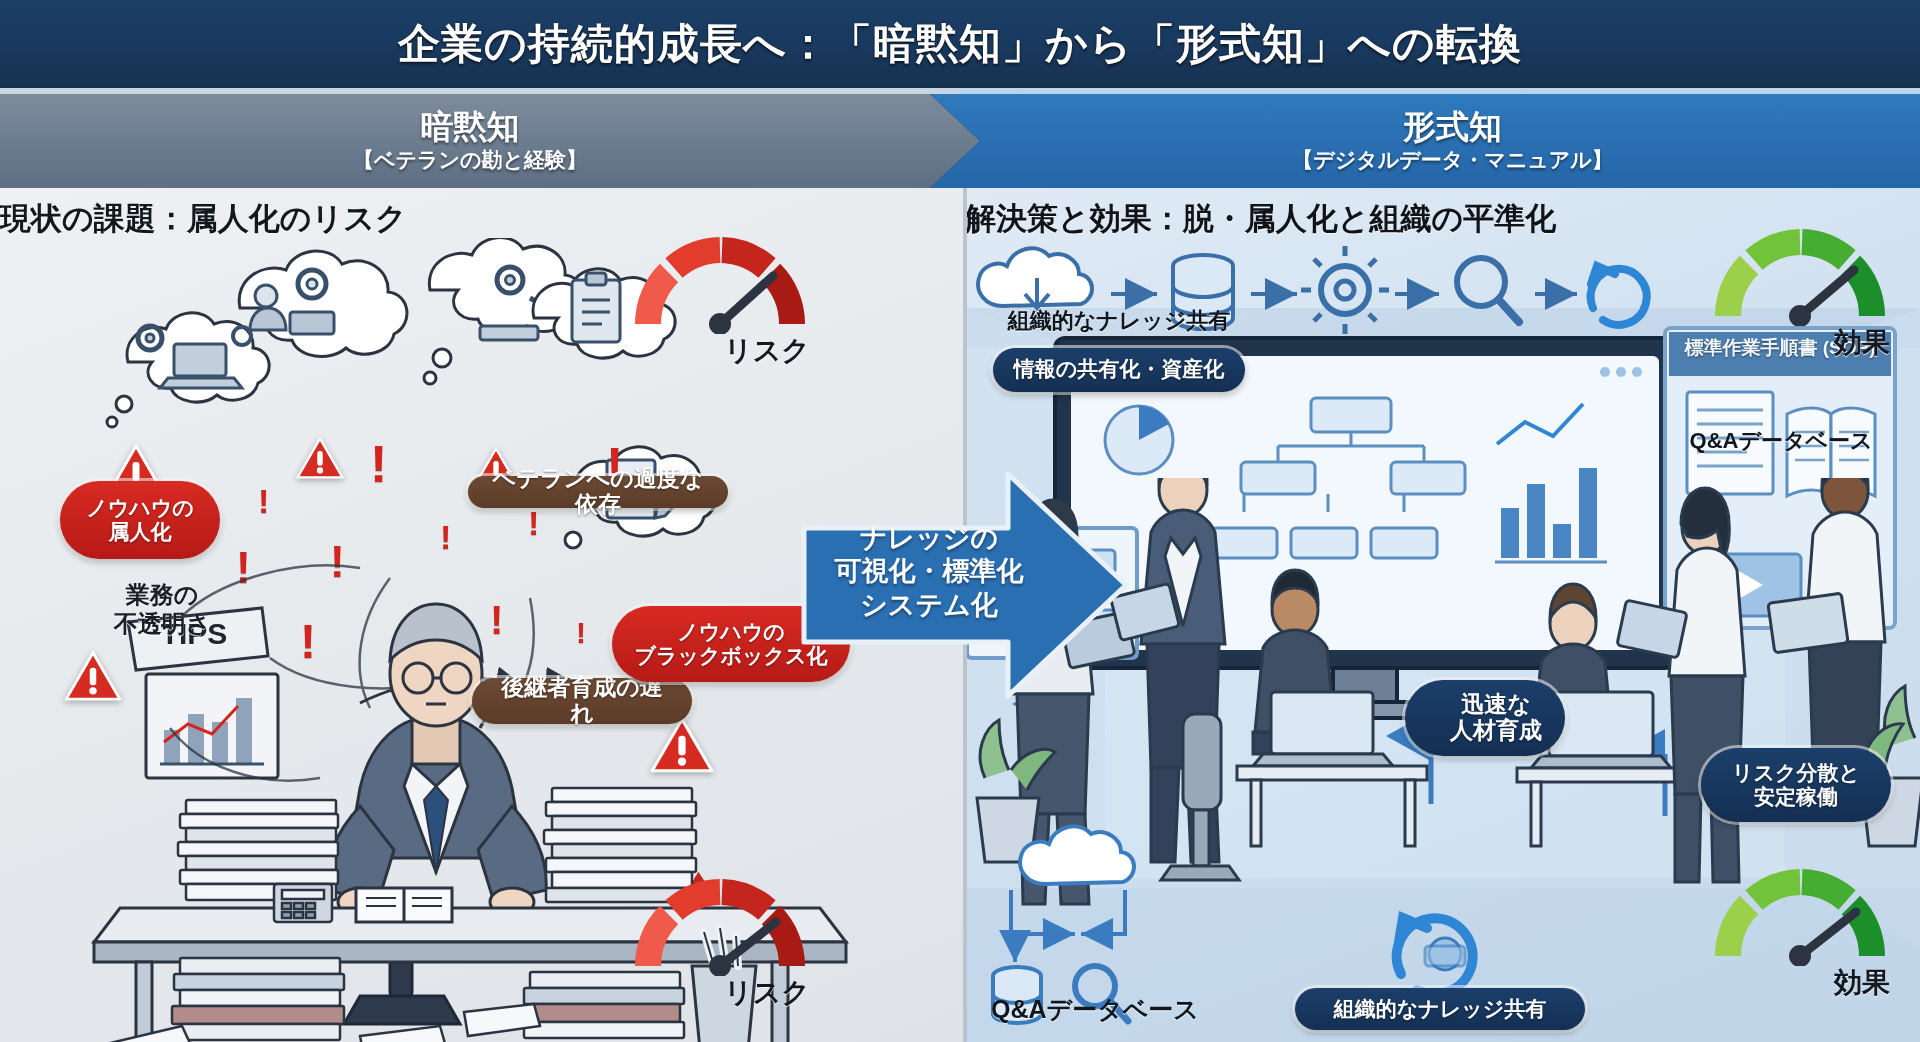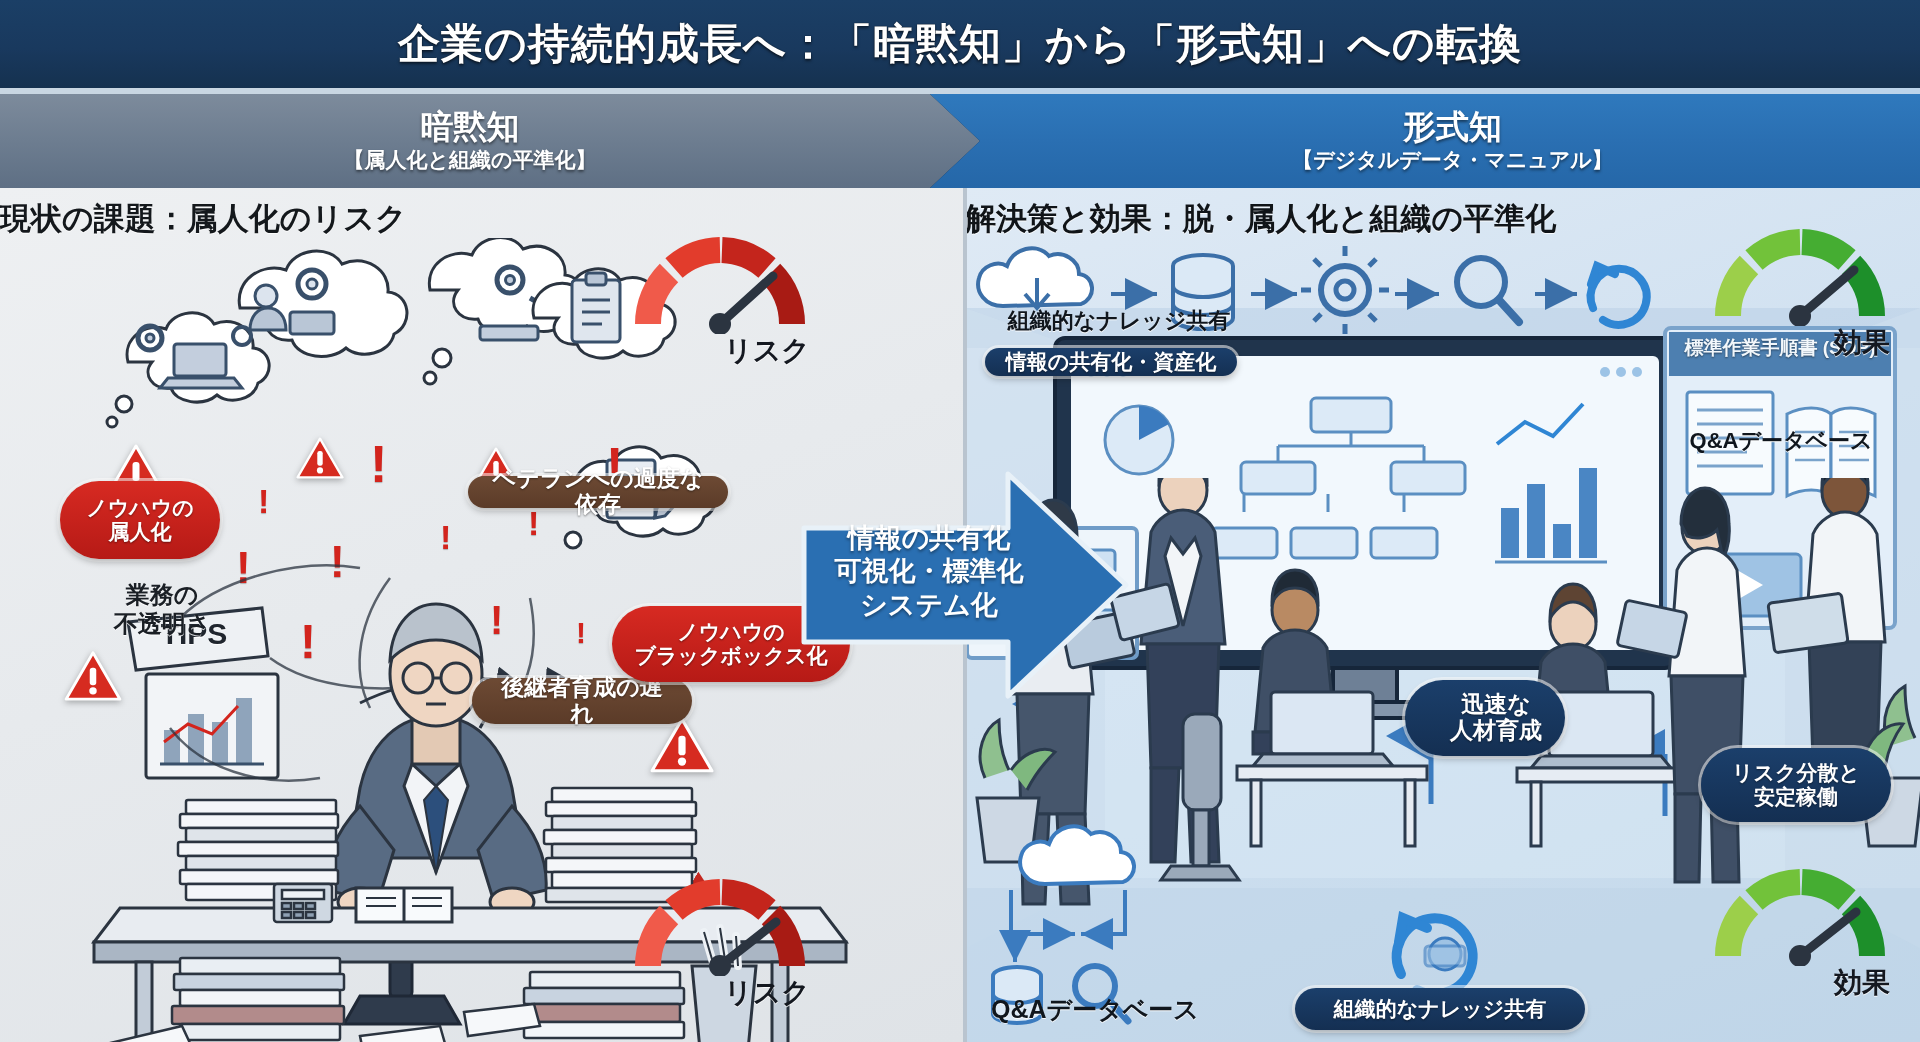--- a/index.html
+++ b/index.html
@@ -127,21 +127,21 @@
 <div class="page">
 
   <div class="titlebar">
     <div class="title">企業の持続的成長へ：「暗黙知」から「形式知」への転換</div>
   </div>
   <div class="title-underline"></div>
 
   <div class="band band-left">
     <div class="band-inner">
       <div class="band-main">暗黙知</div>
-      <div class="band-sub">【属人化と組織の平準化】</div>
+      <div class="band-sub">【ベテランの勘と経験】</div>
     </div>
   </div>
   <div class="band band-right">
     <div class="band-inner">
       <div class="band-main">形式知</div>
       <div class="band-sub">【デジタルデータ・マニュアル】</div>
     </div>
   </div>
 
   <div class="panel panel-left">
@@ -723,21 +723,21 @@
         <path d="M34 54l4-24 24 10"></path>
       </g>
       <g fill="#9fc3e4" stroke="#3b7bbf" stroke-width="3">
         <circle cx="80" cy="66" r="16"></circle>
         <rect x="60" y="58" width="40" height="20" rx="4" opacity=".6"></rect>
       </g>
     </svg>
 
     <div class="plaintext onblue" style="left:24px; top:120px; width:260px; font-size:22px;">組織的なナレッジ共有</div>
 
-    <div class="pill pill-navy lbl-md" style="left:20px; top:160px; width:252px; height:28px;">情報の共有化・資産化</div>
+    <div class="pill pill-navy lbl-md" style="left:28px; top:160px; width:252px; height:44px;font-family:Liberation Serif, serif;">情報の共有化・資産化</div>
 
     <div class="plaintext" style="left:700px; top:148px; width:230px; font-size:19px; color:#f2f7fb; text-shadow:0 1px 2px rgba(0,0,0,.5);">標準作業手順書 (SOP)</div>
 
     <div class="plaintext onblue" style="left:696px; top:240px; width:240px; font-size:22px;">Q&amp;Aデータベース</div>
 
     <div class="pill pill-navy lbl-lg" style="left:440px; top:492px; width:160px; height:76px; flex-direction:column;padding-left:40px;">
       <span>迅速な</span>
       <span>人材育成</span>
     </div>
 
@@ -779,19 +779,19 @@
     </div>
   </div>
 
   <div class="panel-sep"></div>
 
   <div class="center-arrow">
     <svg width="330" height="230" viewBox="0 0 330 230" style="position:absolute; left:0; top:0;">
       <path d="M4 58h204V4l118 111-118 111v-54H4z" fill="#2a6fb2" stroke="#e8f1f8" stroke-width="5" stroke-linejoin="round"></path>
     </svg>
     <div class="arrow-text">
-      <div>情報の共有化</div>
+      <div>ナレッジの</div>
       <div>可視化・標準化</div>
       <div>システム化</div>
     </div>
   </div>
 
 </div>
 
 </body></html>

